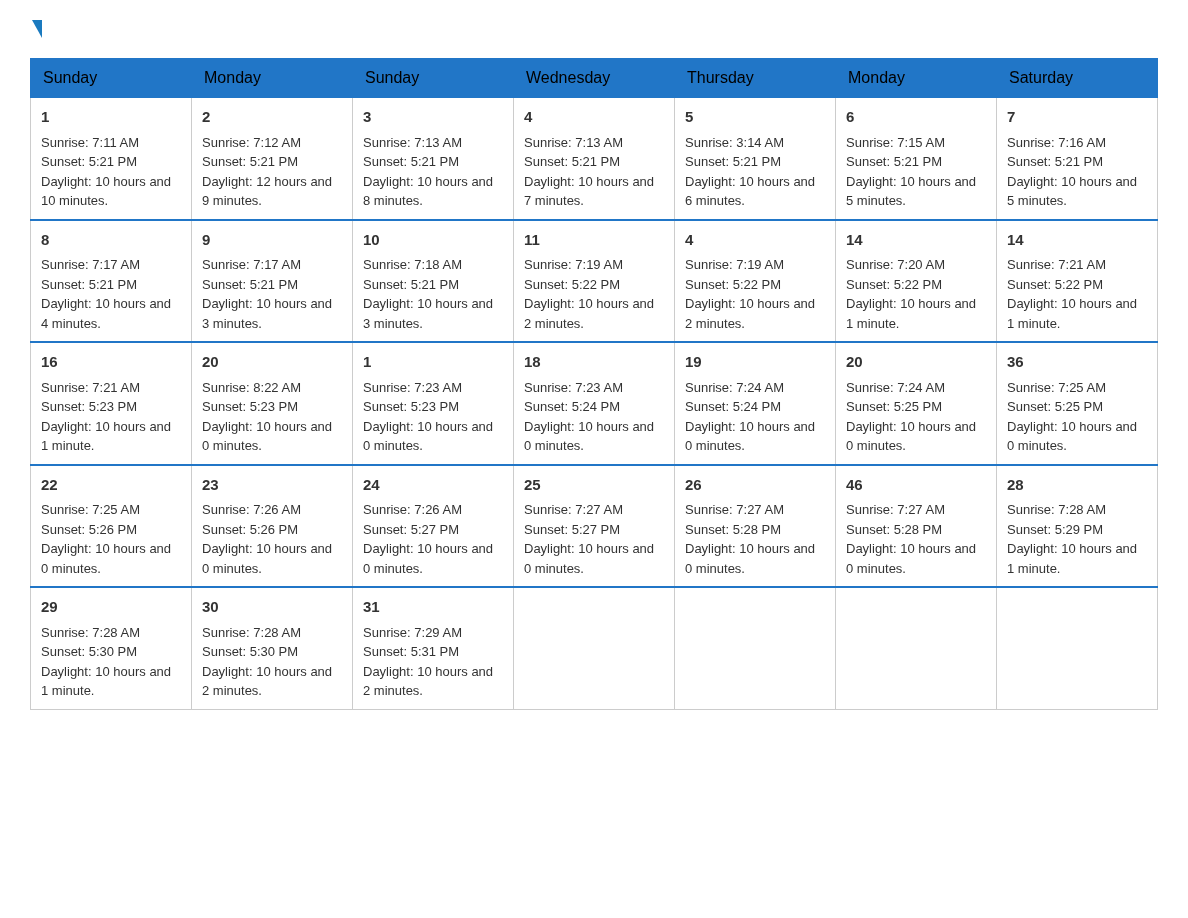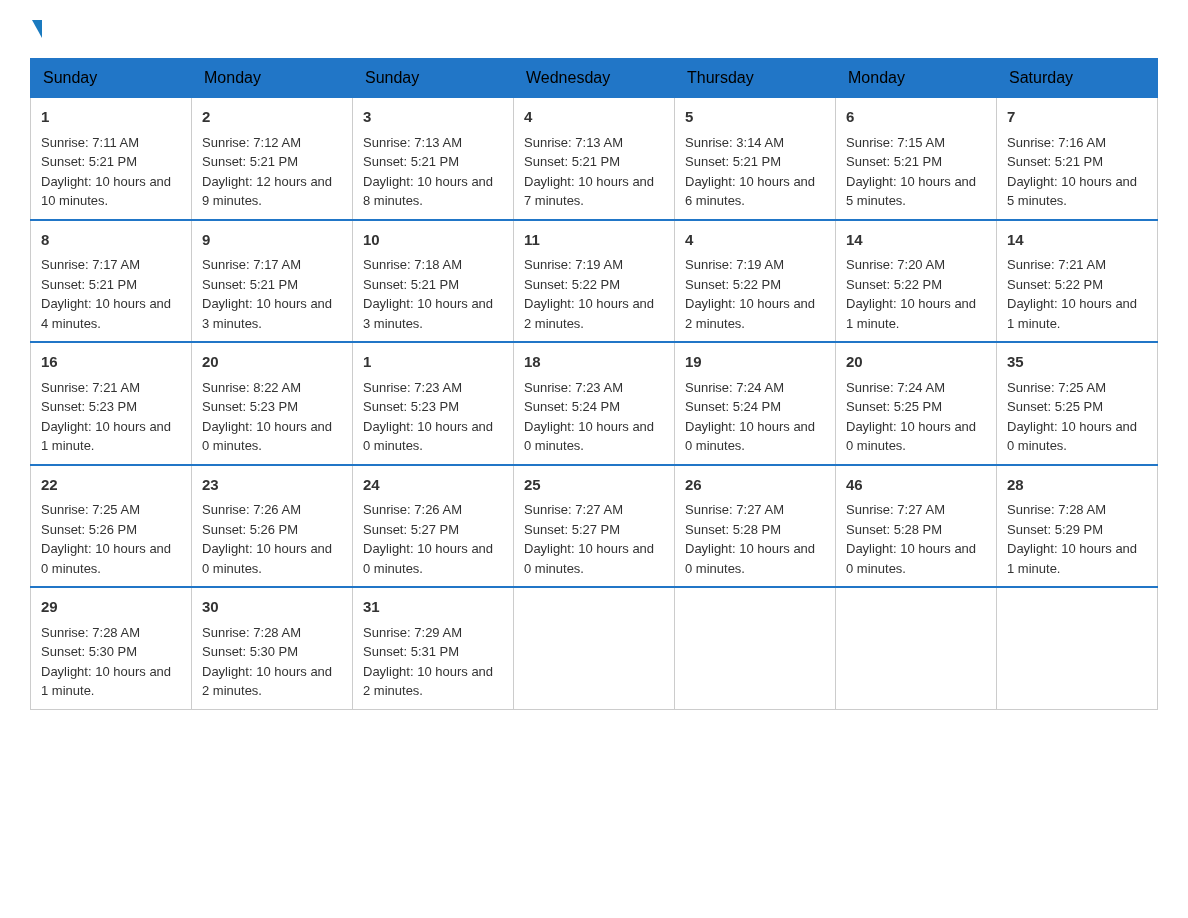--- a/index.html
+++ b/index.html
@@ -146,21 +146,21 @@
         <td><span class="day-num">14</span><span class="day-info">Sunrise: 7:20 AM</span><br><span class="day-info">Sunset: 5:22 PM</span><br><span class="day-info">Daylight: 10 hours and 1 minute.</span></td>
         <td><span class="day-num">14</span><span class="day-info">Sunrise: 7:21 AM</span><br><span class="day-info">Sunset: 5:22 PM</span><br><span class="day-info">Daylight: 10 hours and 1 minute.</span></td>
       </tr>
       <tr>
         <td><span class="day-num">16</span><span class="day-info">Sunrise: 7:21 AM</span><br><span class="day-info">Sunset: 5:23 PM</span><br><span class="day-info">Daylight: 10 hours and 1 minute.</span></td>
         <td><span class="day-num">20</span><span class="day-info">Sunrise: 8:22 AM</span><br><span class="day-info">Sunset: 5:23 PM</span><br><span class="day-info">Daylight: 10 hours and 0 minutes.</span></td>
         <td><span class="day-num">1</span><span class="day-info">Sunrise: 7:23 AM</span><br><span class="day-info">Sunset: 5:23 PM</span><br><span class="day-info">Daylight: 10 hours and 0 minutes.</span></td>
         <td><span class="day-num">18</span><span class="day-info">Sunrise: 7:23 AM</span><br><span class="day-info">Sunset: 5:24 PM</span><br><span class="day-info">Daylight: 10 hours and 0 minutes.</span></td>
         <td><span class="day-num">19</span><span class="day-info">Sunrise: 7:24 AM</span><br><span class="day-info">Sunset: 5:24 PM</span><br><span class="day-info">Daylight: 10 hours and 0 minutes.</span></td>
         <td><span class="day-num">20</span><span class="day-info">Sunrise: 7:24 AM</span><br><span class="day-info">Sunset: 5:25 PM</span><br><span class="day-info">Daylight: 10 hours and 0 minutes.</span></td>
-        <td><span class="day-num">35</span><span class="day-info">Sunrise: 7:25 AM</span><br><span class="day-info">Sunset: 5:25 PM</span><br><span class="day-info">Daylight: 10 hours and 0 minutes.</span></td>
+        <td><span class="day-num">36</span><span class="day-info">Sunrise: 7:25 AM</span><br><span class="day-info">Sunset: 5:25 PM</span><br><span class="day-info">Daylight: 10 hours and 0 minutes.</span></td>
       </tr>
       <tr>
         <td><span class="day-num">22</span><span class="day-info">Sunrise: 7:25 AM</span><br><span class="day-info">Sunset: 5:26 PM</span><br><span class="day-info">Daylight: 10 hours and 0 minutes.</span></td>
         <td><span class="day-num">23</span><span class="day-info">Sunrise: 7:26 AM</span><br><span class="day-info">Sunset: 5:26 PM</span><br><span class="day-info">Daylight: 10 hours and 0 minutes.</span></td>
         <td><span class="day-num">24</span><span class="day-info">Sunrise: 7:26 AM</span><br><span class="day-info">Sunset: 5:27 PM</span><br><span class="day-info">Daylight: 10 hours and 0 minutes.</span></td>
         <td><span class="day-num">25</span><span class="day-info">Sunrise: 7:27 AM</span><br><span class="day-info">Sunset: 5:27 PM</span><br><span class="day-info">Daylight: 10 hours and 0 minutes.</span></td>
         <td><span class="day-num">26</span><span class="day-info">Sunrise: 7:27 AM</span><br><span class="day-info">Sunset: 5:28 PM</span><br><span class="day-info">Daylight: 10 hours and 0 minutes.</span></td>
         <td><span class="day-num">46</span><span class="day-info">Sunrise: 7:27 AM</span><br><span class="day-info">Sunset: 5:28 PM</span><br><span class="day-info">Daylight: 10 hours and 0 minutes.</span></td>
         <td><span class="day-num">28</span><span class="day-info">Sunrise: 7:28 AM</span><br><span class="day-info">Sunset: 5:29 PM</span><br><span class="day-info">Daylight: 10 hours and 1 minute.</span></td>
       </tr>

